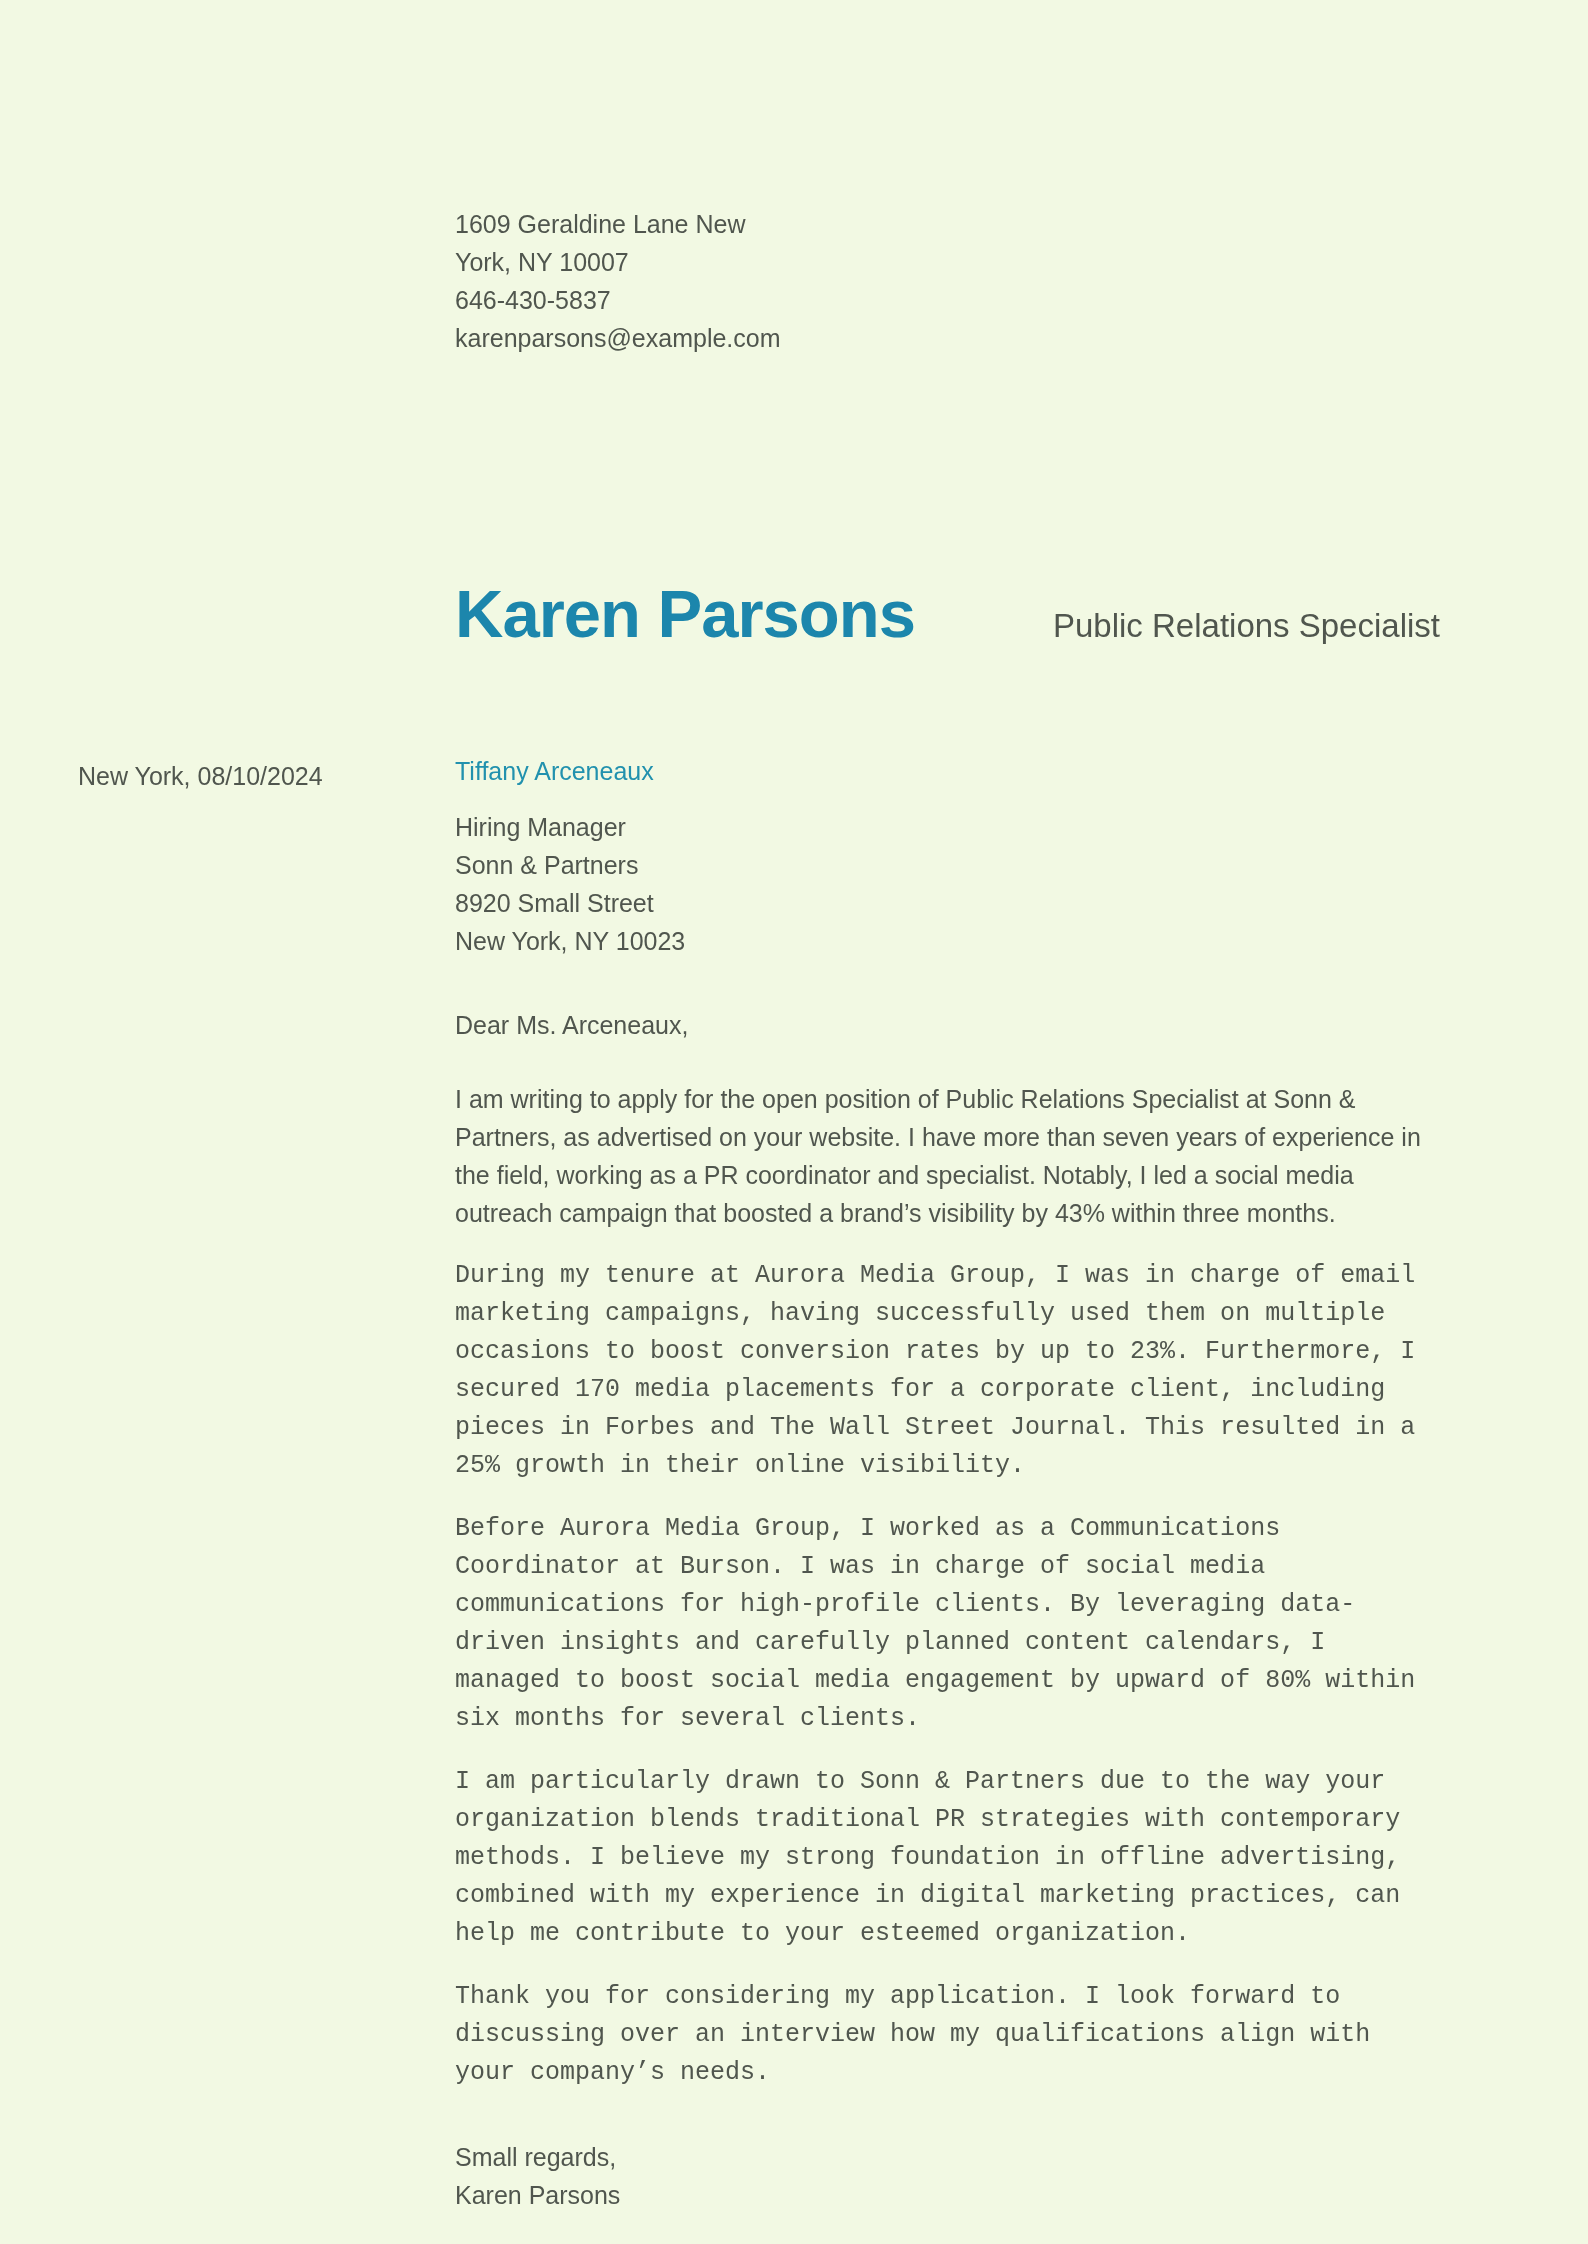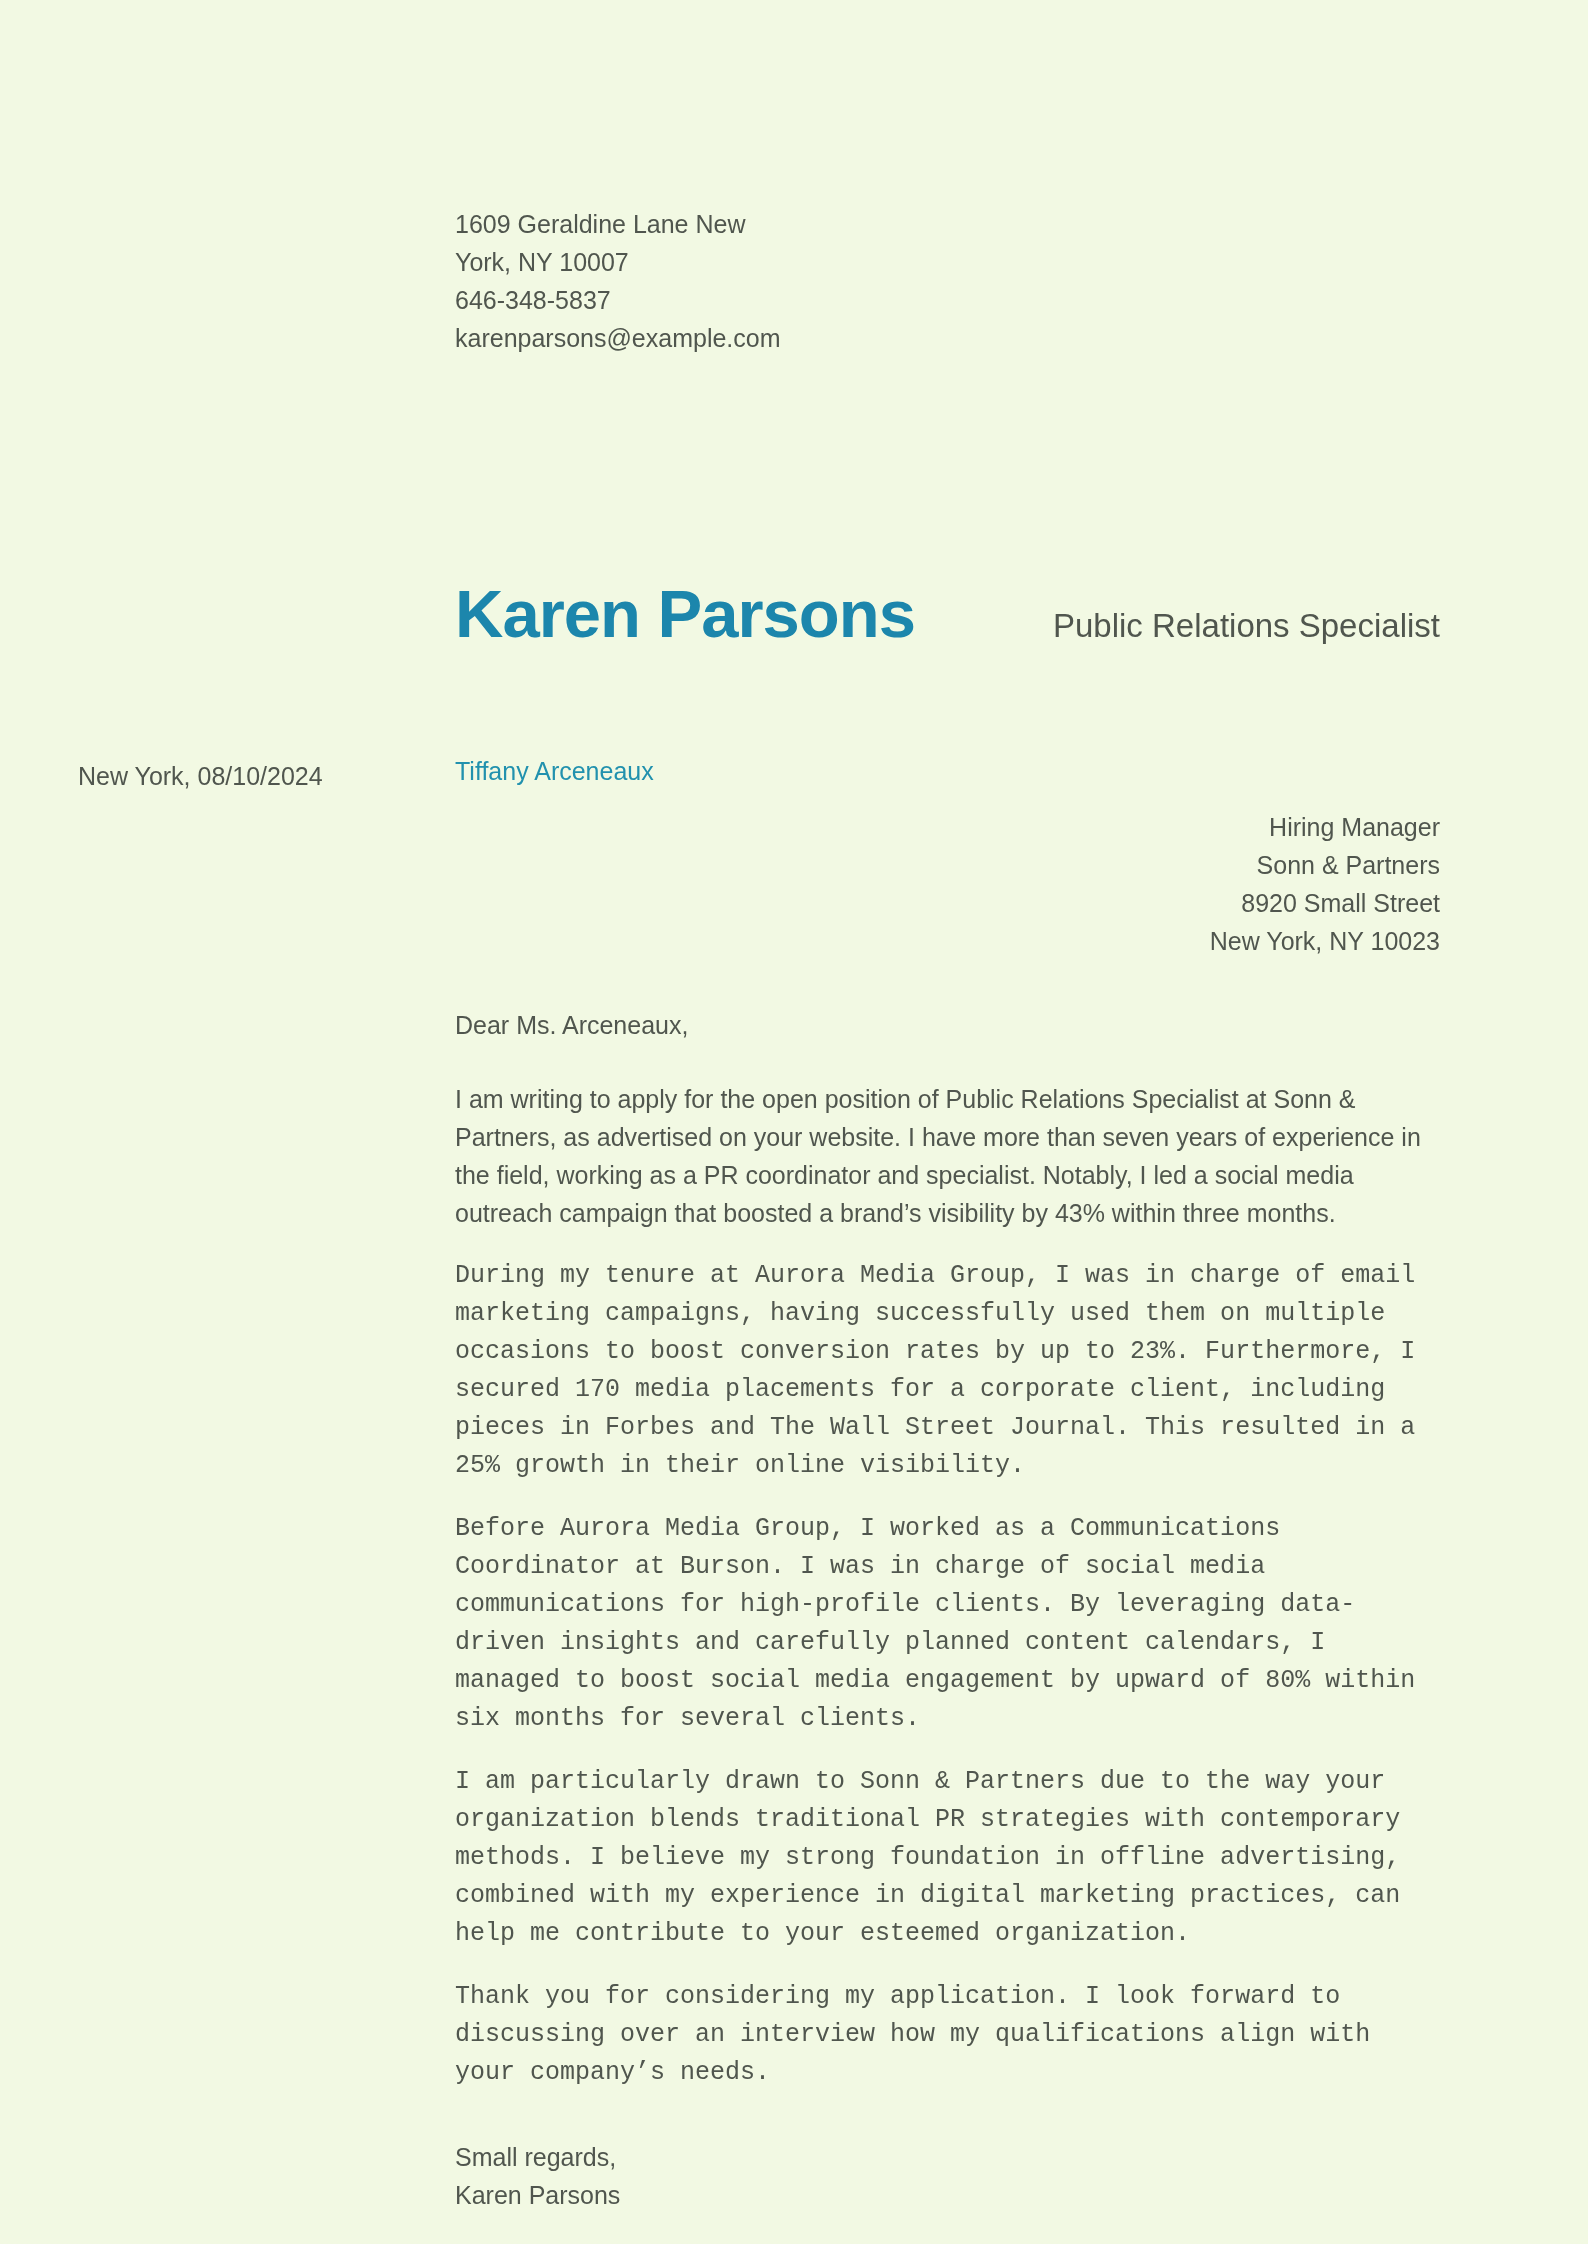--- a/index.html
+++ b/index.html
@@ -55,21 +55,20 @@
     font-size: 25px;
     line-height: 38px;
     color: #2191ae;
     cursor: pointer;
     width: max-content;
   }
   .recipient-block {
     margin-top: 18px;
     font-size: 25px;
     line-height: 38px;
-    text-align: right;
   }
   .salutation {
     margin-top: 46px;
     font-size: 25px;
     line-height: 38px;
   }
   .body-paragraph {
     margin-top: 36px;
     font-size: 25px;
     line-height: 38px;
@@ -89,21 +88,21 @@
 
 <div class="page">
 
   <div class="date-location">New York, 08/10/2024</div>
 
   <div class="main-col">
 
     <div class="sender-block">
       <div>1609 Geraldine Lane New</div>
       <div>York, NY 10007</div>
-      <div>646-348-5837</div>
+      <div>646-430-5837</div>
       <div>karenparsons@example.com</div>
     </div>
 
     <div class="header-row">
       <h1 class="candidate-name">Karen Parsons</h1>
       <div class="job-title">Public Relations Specialist</div>
     </div>
 
     <div class="recipient-name">Tiffany Arceneaux</div>
 

